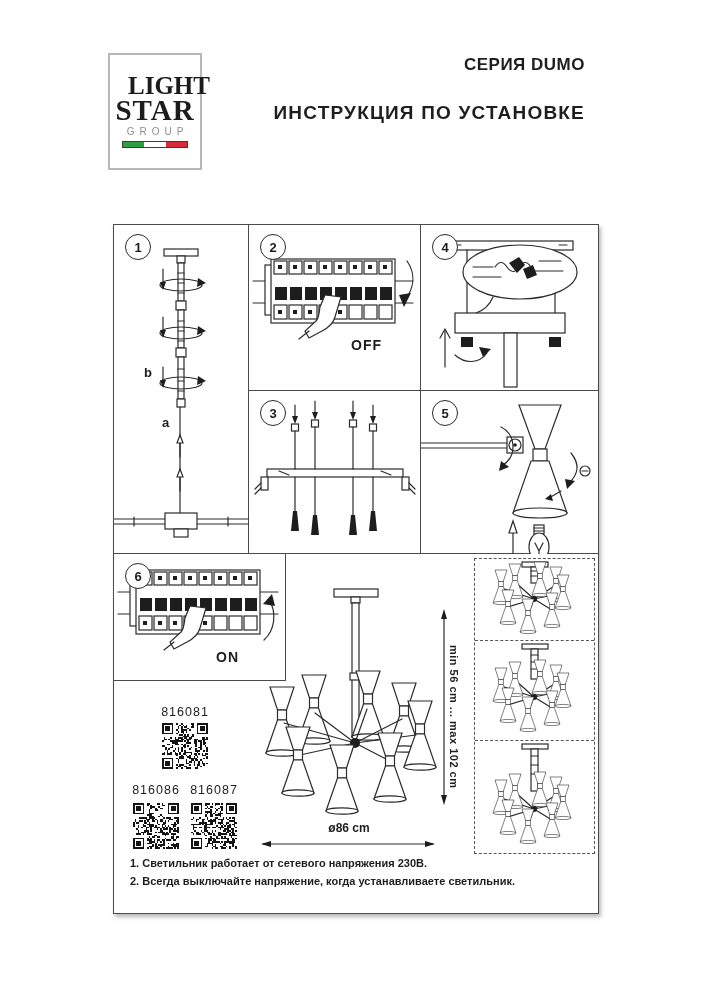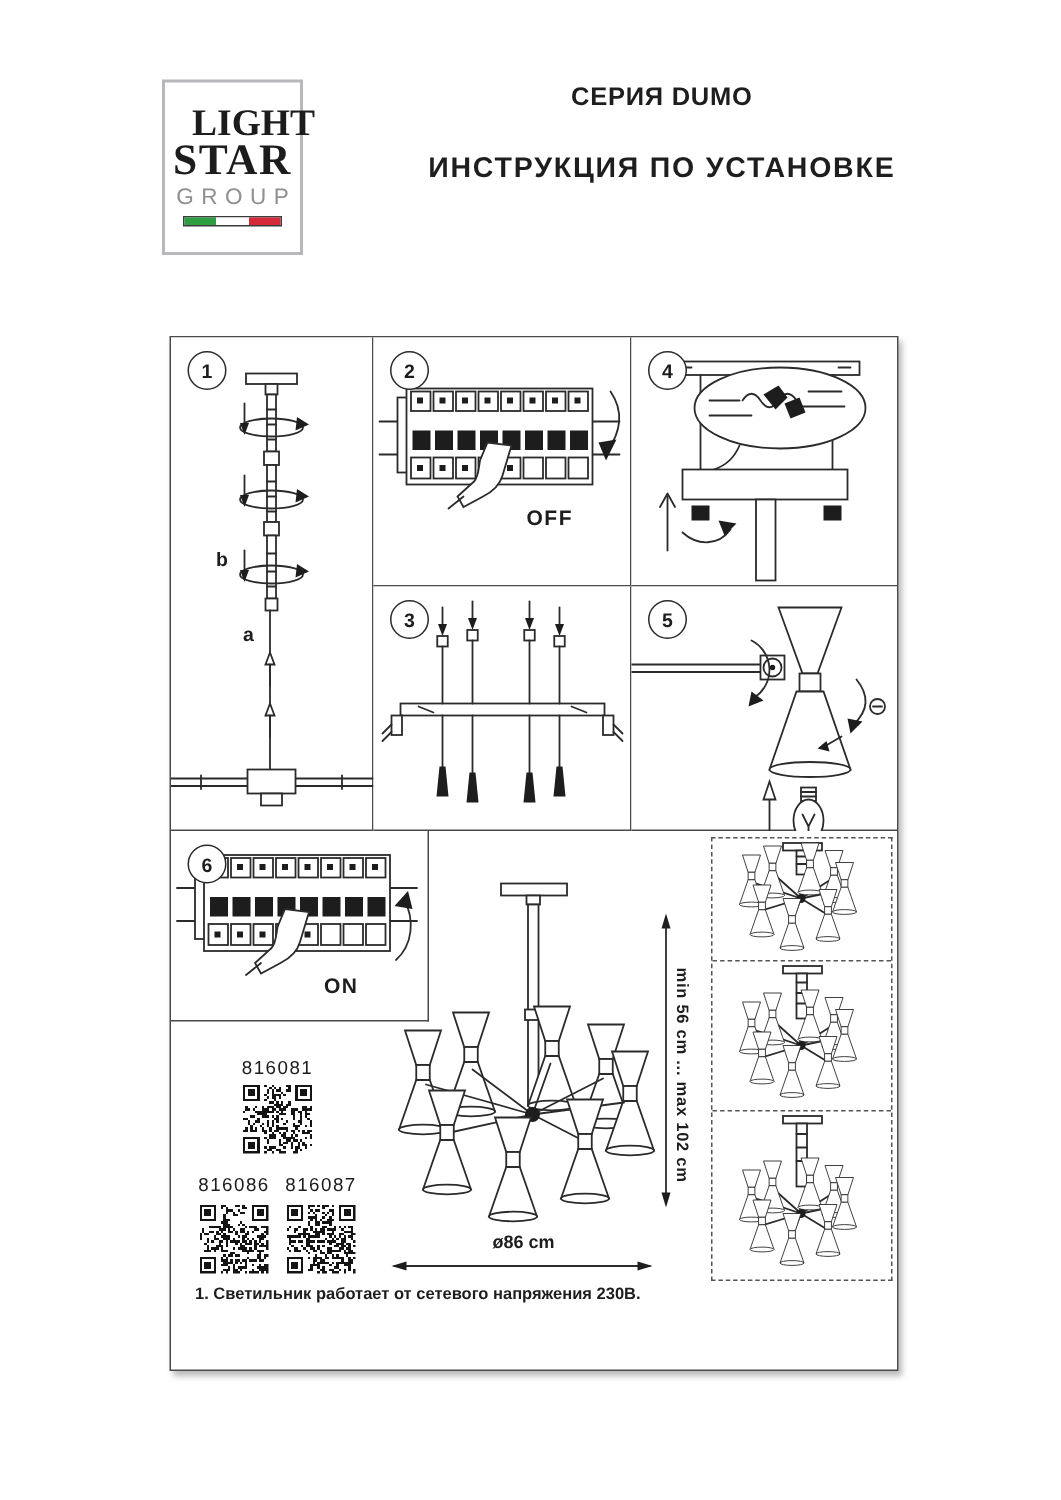--- a/index.html
+++ b/index.html
@@ -13,25 +13,25 @@
   .fb{fill:#1d1d1d;stroke:none;}
 
   
   .logo-box{
     position:absolute;left:108px;top:53px;width:94px;height:117px;
     border:2px solid #b8b8bc;background:#fff;box-sizing:border-box;
     display:flex;flex-direction:column;align-items:center;justify-content:center;
   }
   .logo-light{font-family:"Liberation Serif",serif;font-weight:700;font-size:25px;line-height:.85;color:#1c1c1c;letter-spacing:0;margin-left:28px;}
   .logo-star{font-family:"Liberation Serif",serif;font-weight:700;font-size:29px;line-height:.9;color:#1c1c1c;letter-spacing:1px;}
-  .logo-group{font-size:15px;letter-spacing:5px;color:#8f8f8f;margin-top:3px;text-indent:5px;}
+  .logo-group{font-size:10px;letter-spacing:5px;color:#8f8f8f;margin-top:3px;text-indent:5px;}
   .logo-flag{width:66px;height:7px;margin-top:4px;border:1px solid #3c3c3c;display:flex;box-sizing:border-box;}
   .logo-flag span{flex:1;}
 
-  .header-text{position:absolute;right:110px;top:52px;text-align:center;}
+  .header-text{position:absolute;right:122px;top:52px;text-align:right;}
   .hdr-sm{font-size:17px;font-weight:700;line-height:1.55;letter-spacing:.5px;color:#1e1e1e;}
   .hdr-lg{font-size:19px;font-weight:700;line-height:1.35;letter-spacing:1.2px;color:#1e1e1e;}
   .hdr-gap{height:22px;}
 
   
   .sheet{
     position:absolute;left:113px;top:224px;width:484px;height:688px;
     border:1.5px solid #4a4a4a;background:#fff;box-sizing:content-box;
     box-shadow:2px 3px 4px rgba(0,0,0,.28);
   }
@@ -454,15 +454,16 @@
     <rect x="0.5" y="0.5" width="6" height="6" fill="none" stroke="#141414"></rect>
       <rect x="2" y="2" width="3" height="3" fill="#141414"></rect>
     <rect x="22.5" y="0.5" width="6" height="6" fill="none" stroke="#141414"></rect>
       <rect x="24" y="2" width="3" height="3" fill="#141414"></rect>
     <rect x="0.5" y="22.5" width="6" height="6" fill="none" stroke="#141414"></rect>
       <rect x="2" y="24" width="3" height="3" fill="#141414"></rect>
   </svg>
 
   <div class="notes">
     <div>1. Светильник работает от сетевого напряжения 230В.</div>
+    <div>2. Всегда выключайте напряжение, когда устанавливаете светильник.</div>
   </div>
 
 </div>
 
 </body></html>

